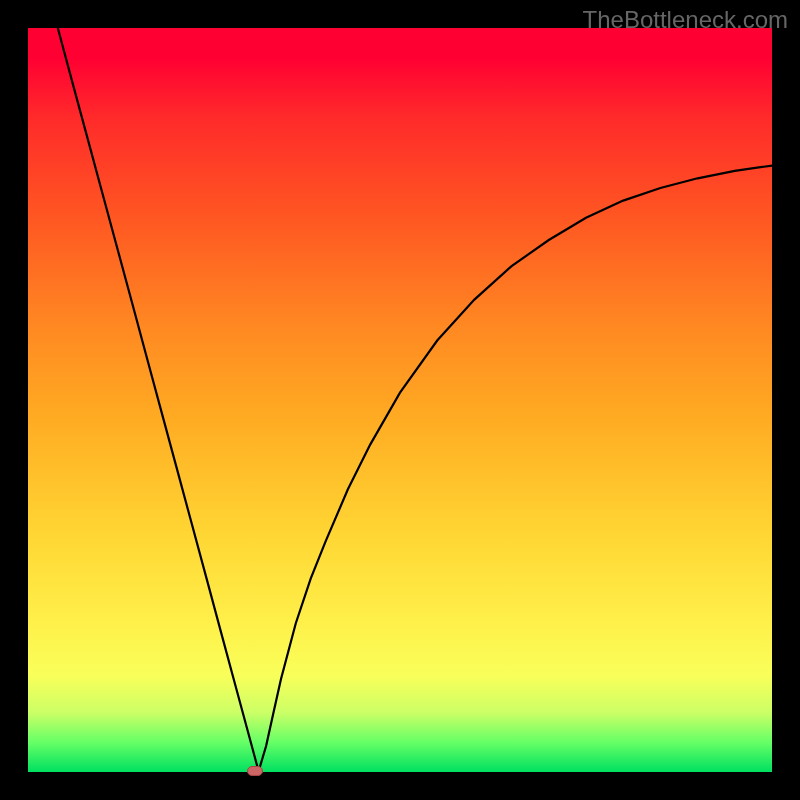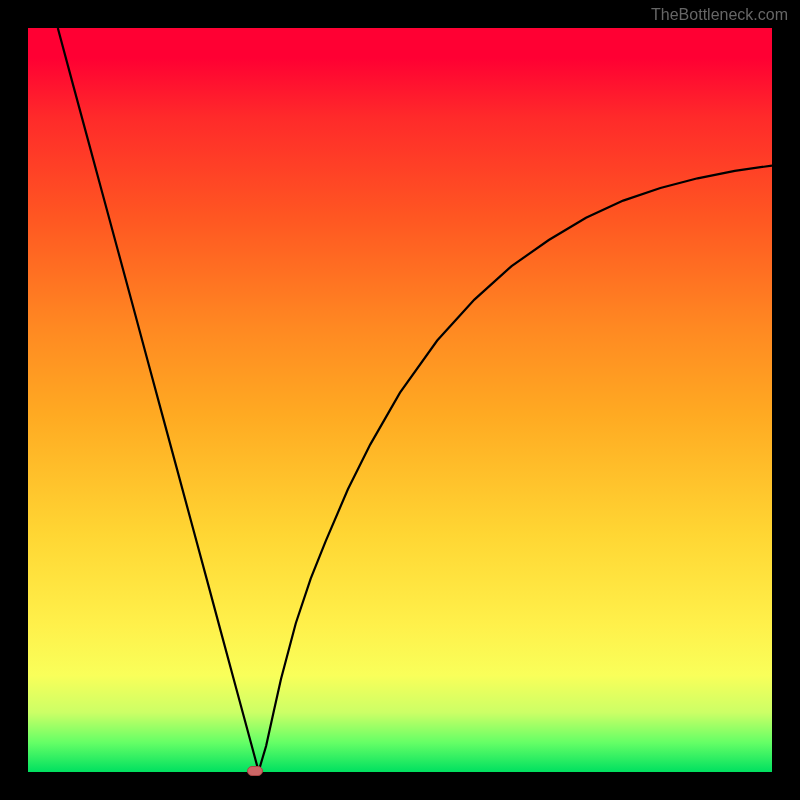--- a/index.html
+++ b/index.html
@@ -1,17 +1,17 @@
 <!DOCTYPE html>
 <html><head>
 <meta charset="utf-8">
 <style>
   * { margin: 0; padding: 0; box-sizing: border-box; }
   body { width: 800px; height: 800px; background: #000; position: relative; font-family: Arial, sans-serif; }
-  .watermark { position: absolute; top: 6px; right: 12px; color: #666; font-size: 16px; z-index: 10; }
+  .watermark { position: absolute; top: 6px; right: 12px; color: #666; font-size: 24px; z-index: 10; }
   .frame { position: absolute; top: 28px; left: 28px; width: 744px; height: 744px; border: none; }
   .plot-area { width: 100%; height: 100%; background: linear-gradient(to bottom,
     #ff0033 0%,
     #ff0033 4%,
     #ff2a2a 12%,
     #ff5522 25%,
     #ff8822 40%,
     #ffaa22 52%,
     #ffd633 68%,
     #fff04a 80%,

